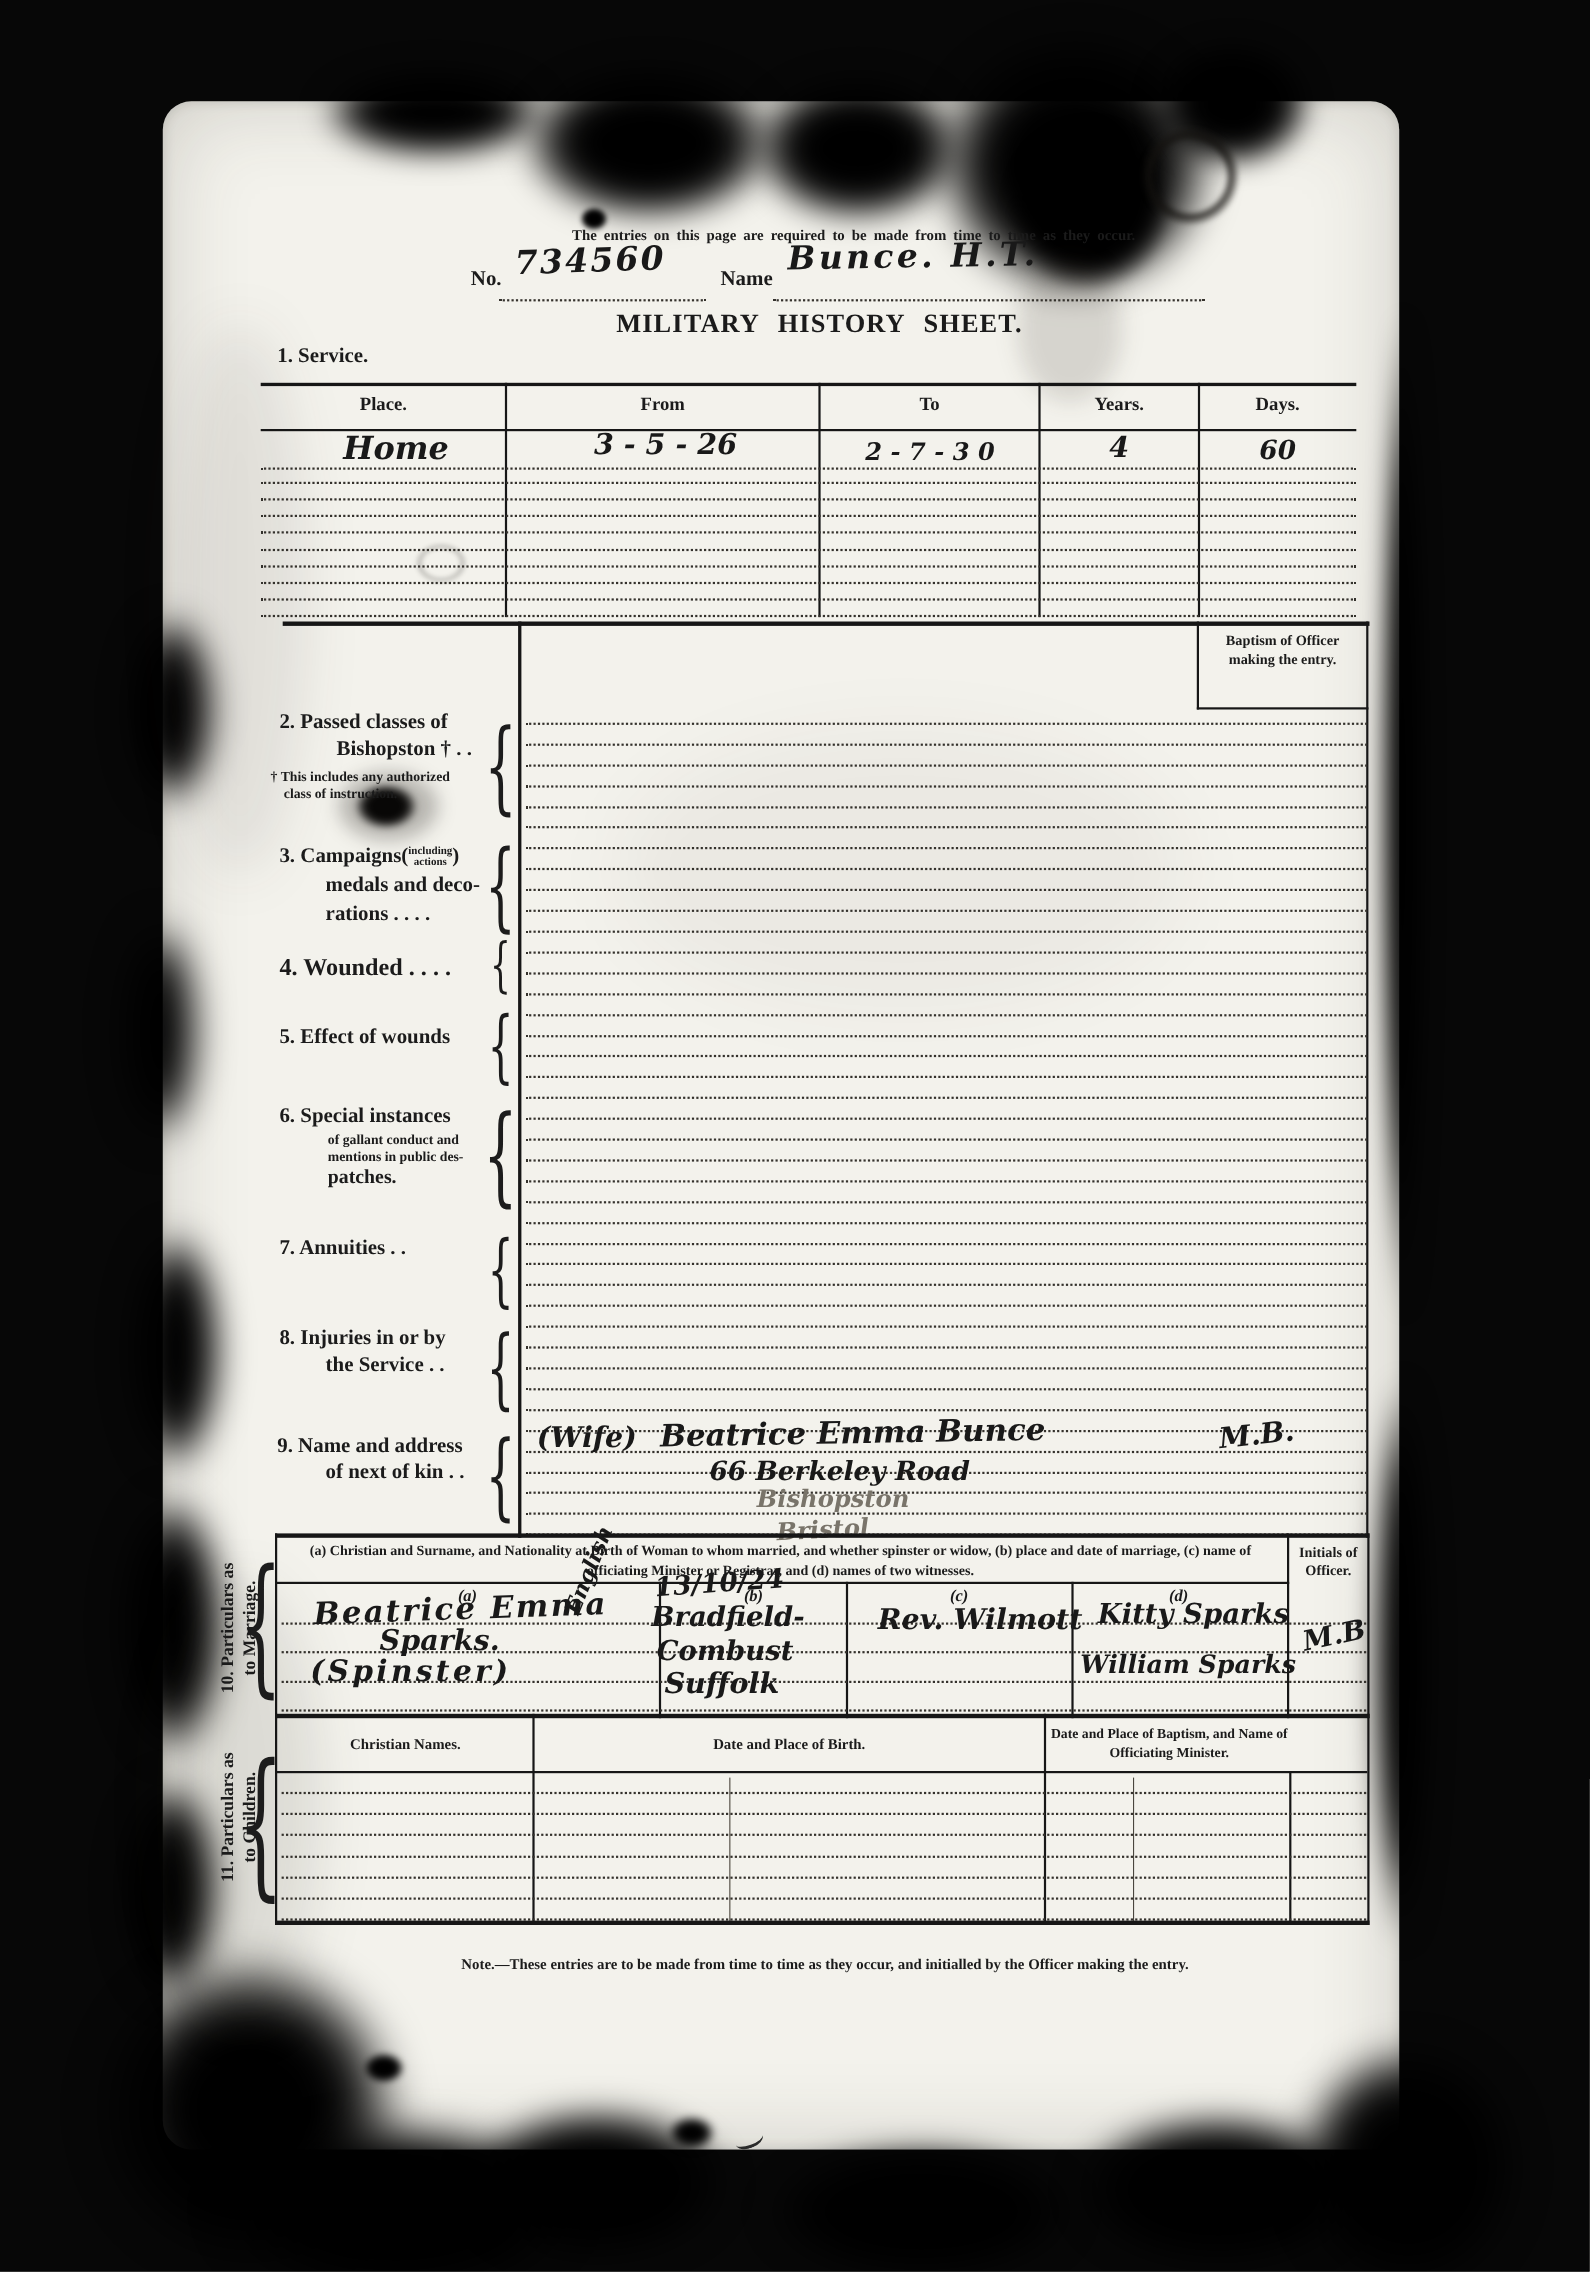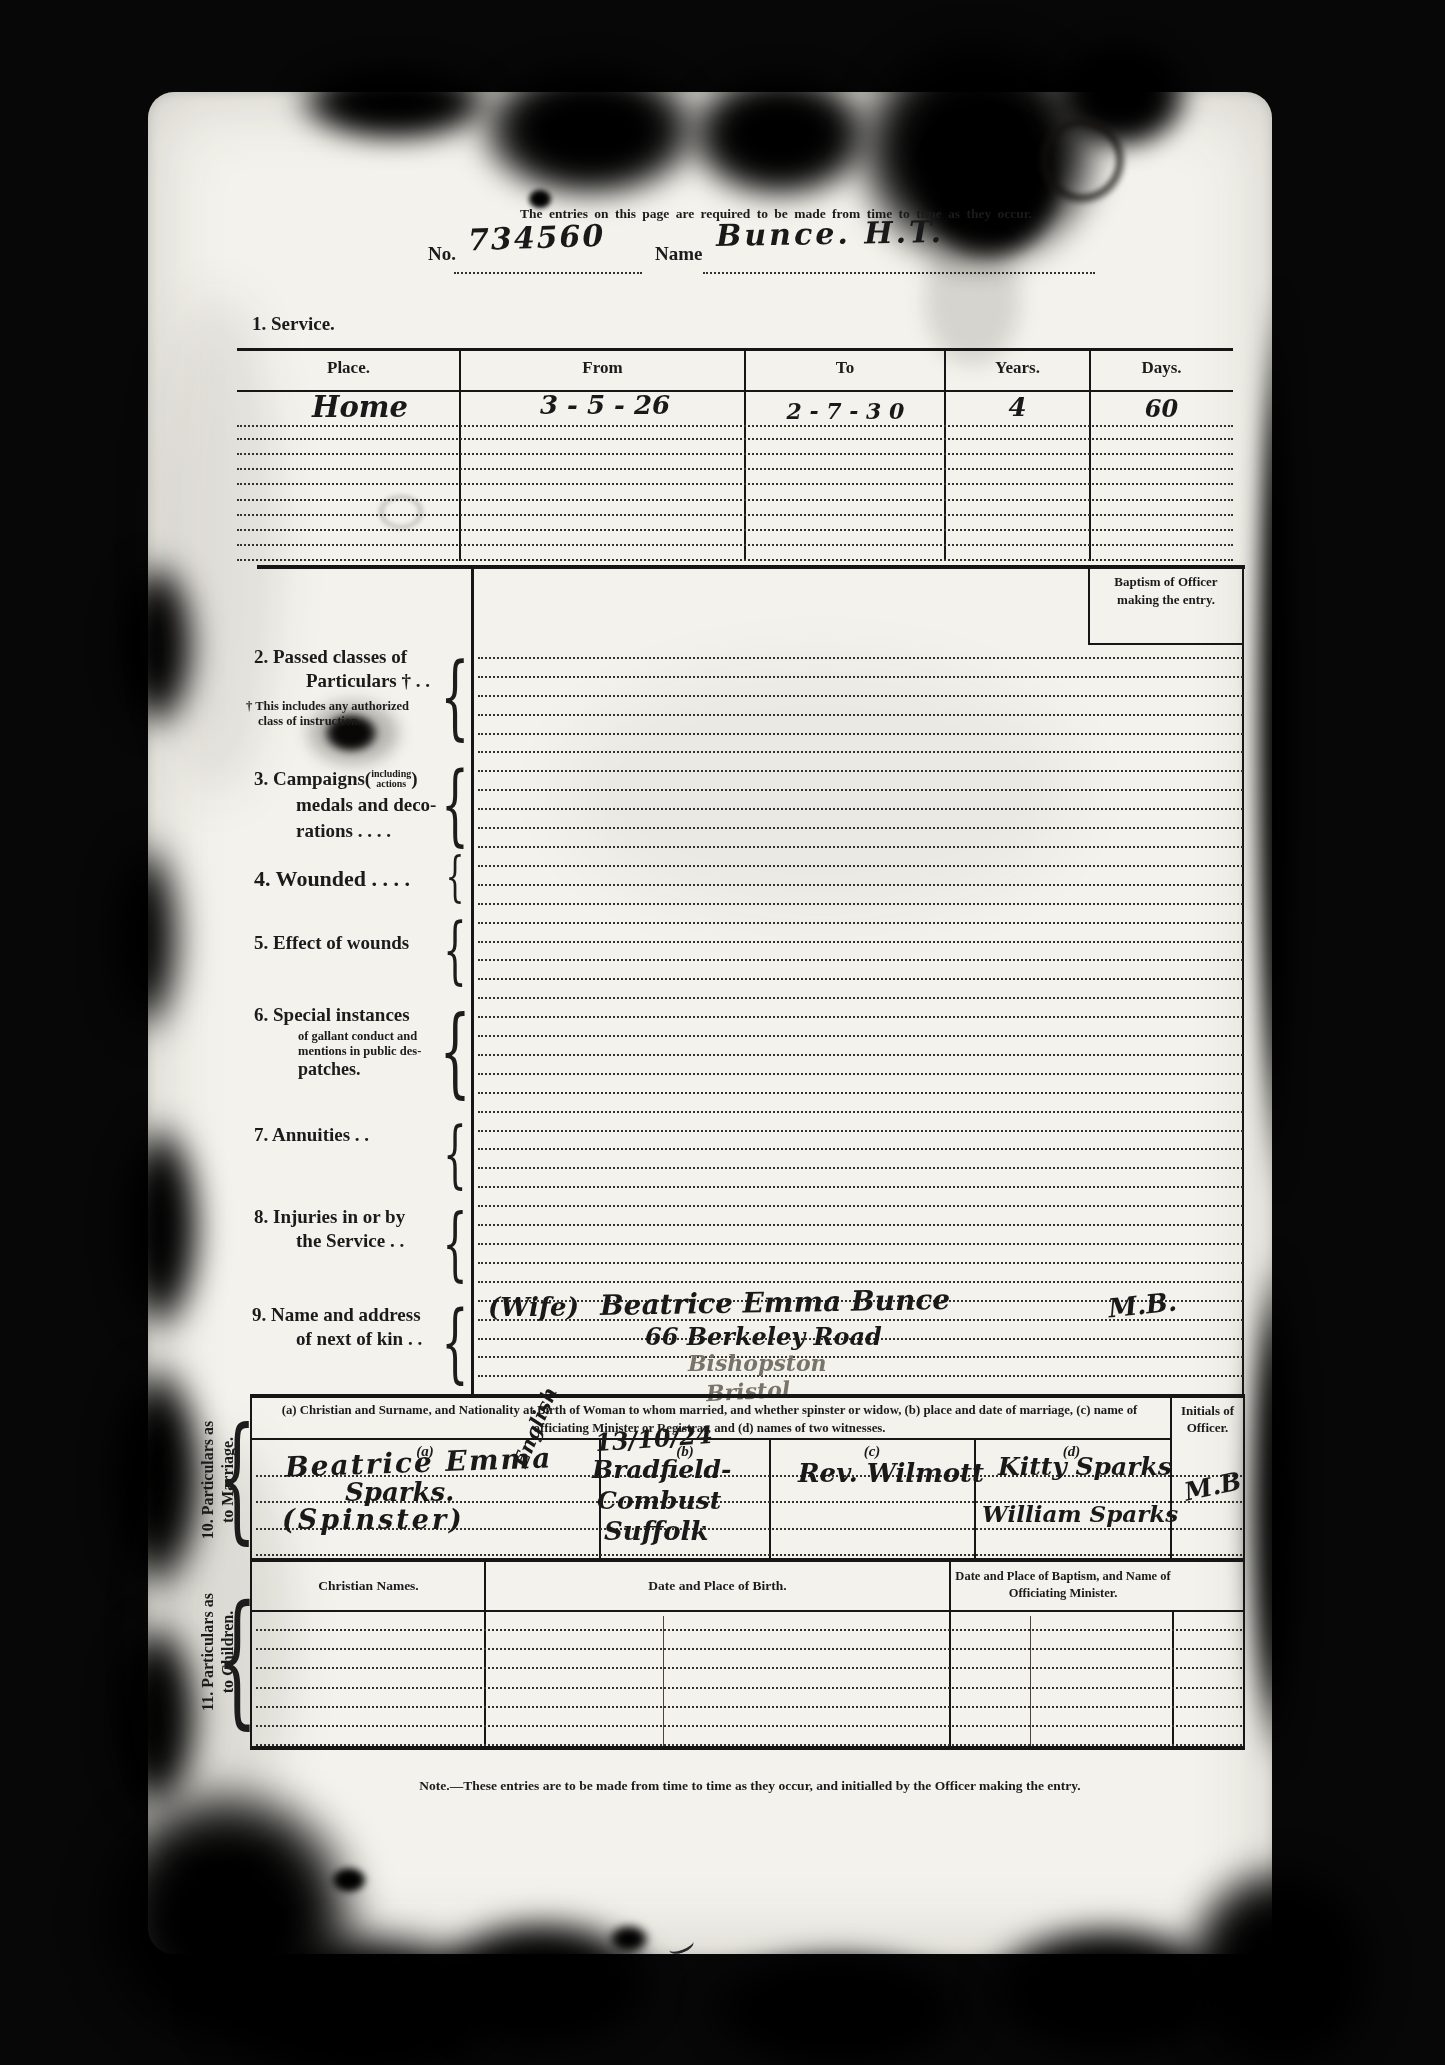--- a/index.html
+++ b/index.html
@@ -67,20 +67,21 @@
   <div class="abs t ctr" style="left:452px;top:206px;width:648px;font-size:13.5px;word-spacing:3px;">The entries on this page are required to be made from time to time as they occur.</div>
 
   <div class="abs t" style="left:428px;top:243px;font-size:19px;">No.</div>
   <div class="dotu" style="left:454px;top:244px;width:188px;height:28px;"></div>
   <div class="hw" style="left:468px;top:220px;font-size:30px;transform:rotate(-2deg);letter-spacing:2px;">734560</div>
 
   <div class="abs t" style="left:655px;top:243px;font-size:19px;">Name</div>
   <div class="dotu" style="left:703px;top:244px;width:392px;height:28px;"></div>
   <div class="hw" style="left:716px;top:216px;font-size:30px;letter-spacing:3px;transform:rotate(-1deg);">Bunce.   H.T.</div>
 
+  <div class="abs t ctr" style="left:420px;top:282px;width:650px;font-size:24px;letter-spacing:1px;word-spacing:10px;">MILITARY  HISTORY  SHEET.</div>
 
   <div class="abs t" style="left:252px;top:313px;font-size:19px;">1. Service.</div>
 
   <div class="hl" style="left:237px;top:348px;width:996px;height:3px;"></div>
   <div class="abs t ctr" style="left:237px;top:358px;width:223px;font-size:17px;">Place.</div>
   <div class="abs t ctr" style="left:460px;top:358px;width:285px;font-size:17px;">From</div>
   <div class="abs t ctr" style="left:745px;top:358px;width:200px;font-size:17px;">To</div>
   <div class="abs t ctr" style="left:945px;top:358px;width:145px;font-size:17px;">Years.</div>
   <div class="abs t ctr" style="left:1090px;top:358px;width:143px;font-size:17px;">Days.</div>
   <div class="hl" style="left:237px;top:390px;width:996px;height:2px;"></div>
@@ -152,21 +153,21 @@
       <i></i>
       <i></i>
       <i></i>
       <i></i>
       <i></i>
       <i></i>
       <i></i>
     </div>
 
   <div class="abs t" style="left:254px;top:646px;font-size:19px;">2. Passed  classes  of</div>
-  <div class="abs t" style="left:306px;top:670px;font-size:19px;">Particulars † . .</div>
+  <div class="abs t" style="left:306px;top:670px;font-size:19px;">Bishopston † . .</div>
   <div class="abs t" style="left:246px;top:699px;font-size:12.5px;">† This includes any authorized</div>
   <div class="abs t" style="left:258px;top:714px;font-size:12.5px;">class of instruction.</div>
   <div class="brace" style="left:440px;top:642px;width:30px;height:108px;font-size:92px;transform:scaleX(.5);">{</div>
 
   <div class="abs t" style="left:254px;top:768px;font-size:19px;"><span>3. Campaigns(</span><span class="sup2"><span>including</span><span>actions</span></span><span>)</span></div>
   <div class="abs t" style="left:296px;top:794px;font-size:19px;">medals and deco-</div>
   <div class="abs t" style="left:296px;top:820px;font-size:19px;">rations      . .       . .</div>
   <div class="brace" style="left:440px;top:752px;width:30px;height:104px;font-size:88px;transform:scaleX(.5);">{</div>
 
   <div class="abs t" style="left:254px;top:866px;font-size:22px;">4. Wounded  . .       . .</div>

